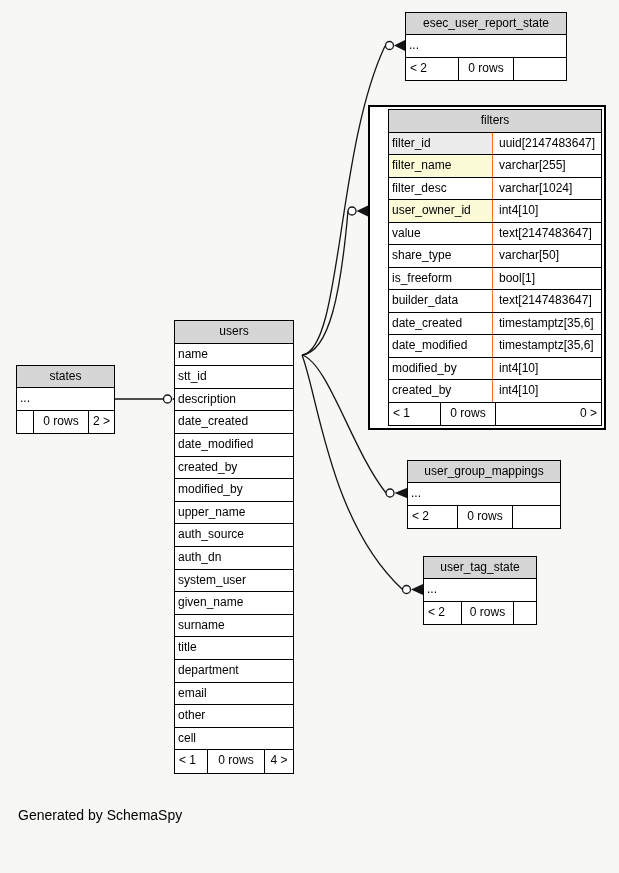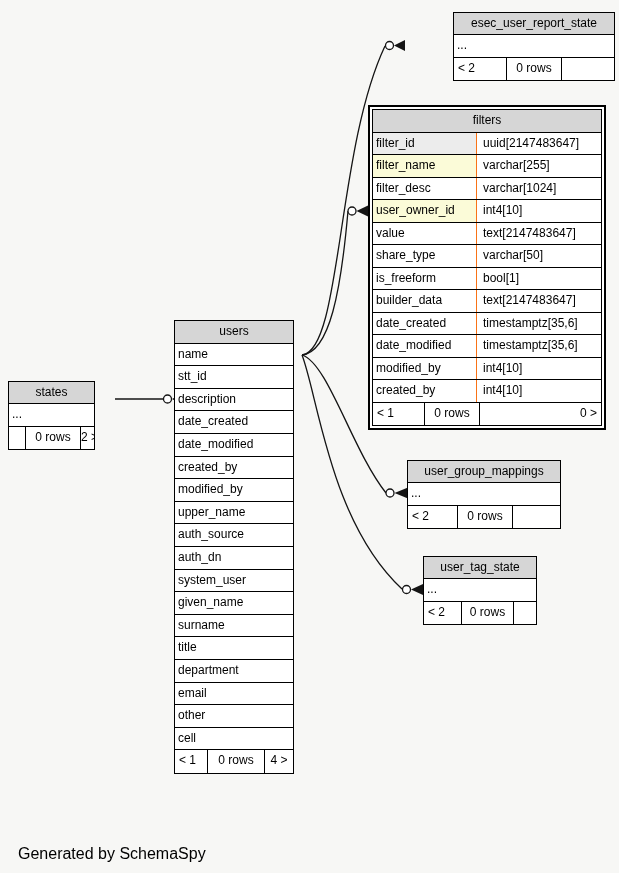--- a/index.html
+++ b/index.html
@@ -45,47 +45,47 @@
   .s-indexed .col-name { background: #fbfbd8; }
 
   .tbl-footer { display: flex; height: 22.3px; line-height: 21.5px; background: #fff; }
   .foot-cell { border-right: 1px solid #000; overflow: hidden; white-space: nowrap; }
   .foot-cell:last-child { border-right: none; }
   .foot-0 { text-align: left; padding-left: 4px; }
   .foot-1 { text-align: center; }
   .foot-2 { text-align: center; }
 
   
-  #tbl-states { left: 8px;  top: 365px; width: 87px; margin-top: 16px; }
+  #tbl-states { left: 16px;  top: 365px; width: 99px; }
   #tbl-users  { left: 174px; top: 320px; width: 120px; }
-  #tbl-esec   { left: 405px; top: 12px;  width: 162px; margin-left: 48px; }
+  #tbl-esec   { left: 405px; top: 12px;  width: 162px; }
   #tbl-ugm    { left: 407px; top: 460px; width: 154px; }
   #tbl-uts    { left: 423px; top: 556px; width: 114px; }
 
   #tbl-users .tbl-title, #tbl-users .tbl-row, #tbl-users .tbl-footer { height: 22.6px; }
 
   #wrap-filters {
     position: absolute; left: 368px; top: 105px; width: 238px;
     border: 2px solid #000; padding: 2px; background: #fff;
   }
-  #tbl-filters { position: relative; border: 1px solid #000; background: #fff; }
+  #tbl-filters { position: relative; border: 1px solid #000; background: #fff; margin-left: 16px; }
   #tbl-filters .tbl-title, #tbl-filters .tbl-row, #tbl-filters .tbl-footer { height: 22.5px; }
 
   
   #tbl-users  .foot-0 { flex: 0 0 33px; } #tbl-users  .foot-1 { flex: 0 0 57px; } #tbl-users  .foot-2 { flex: 1; }
   #tbl-states .foot-0 { flex: 0 0 17px; } #tbl-states .foot-1 { flex: 0 0 55px; } #tbl-states .foot-2 { flex: 1; }
   #tbl-esec   .foot-0 { flex: 0 0 53px; } #tbl-esec   .foot-1 { flex: 0 0 55px; } #tbl-esec   .foot-2 { flex: 1; }
   #tbl-ugm    .foot-0 { flex: 0 0 50px; } #tbl-ugm    .foot-1 { flex: 0 0 55px; } #tbl-ugm    .foot-2 { flex: 1; }
   #tbl-uts    .foot-0 { flex: 0 0 38px; } #tbl-uts    .foot-1 { flex: 0 0 52px; } #tbl-uts    .foot-2 { flex: 1; }
   #tbl-filters .foot-0 { flex: 0 0 52px; } #tbl-filters .foot-1 { flex: 0 0 55px; }
   #tbl-filters .foot-2 { flex: 1; text-align: right; padding-right: 4px; }
 
   #footer-note {
-    position: absolute; left: 18px; top: 845px;
-    font-size: 16px;
+    position: absolute; left: 18px; top: 807px;
+    font-size: 14px;
   }
 </style>
 </head>
 <body>
 
 <div id="canvas">
 
   <svg id="connector-layer" width="619" height="873" viewBox="0 0 619 873">
     <g stroke="#141414" stroke-width="1.3" fill="none">
 

